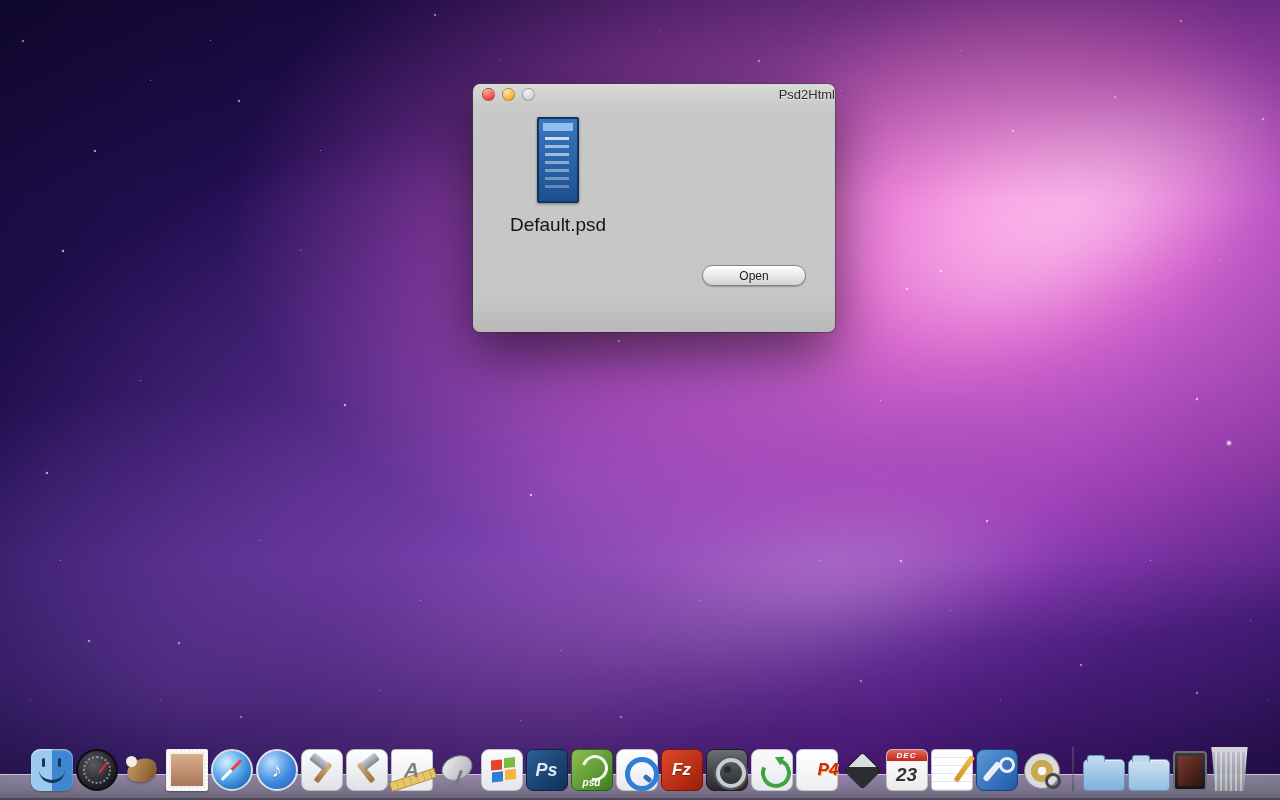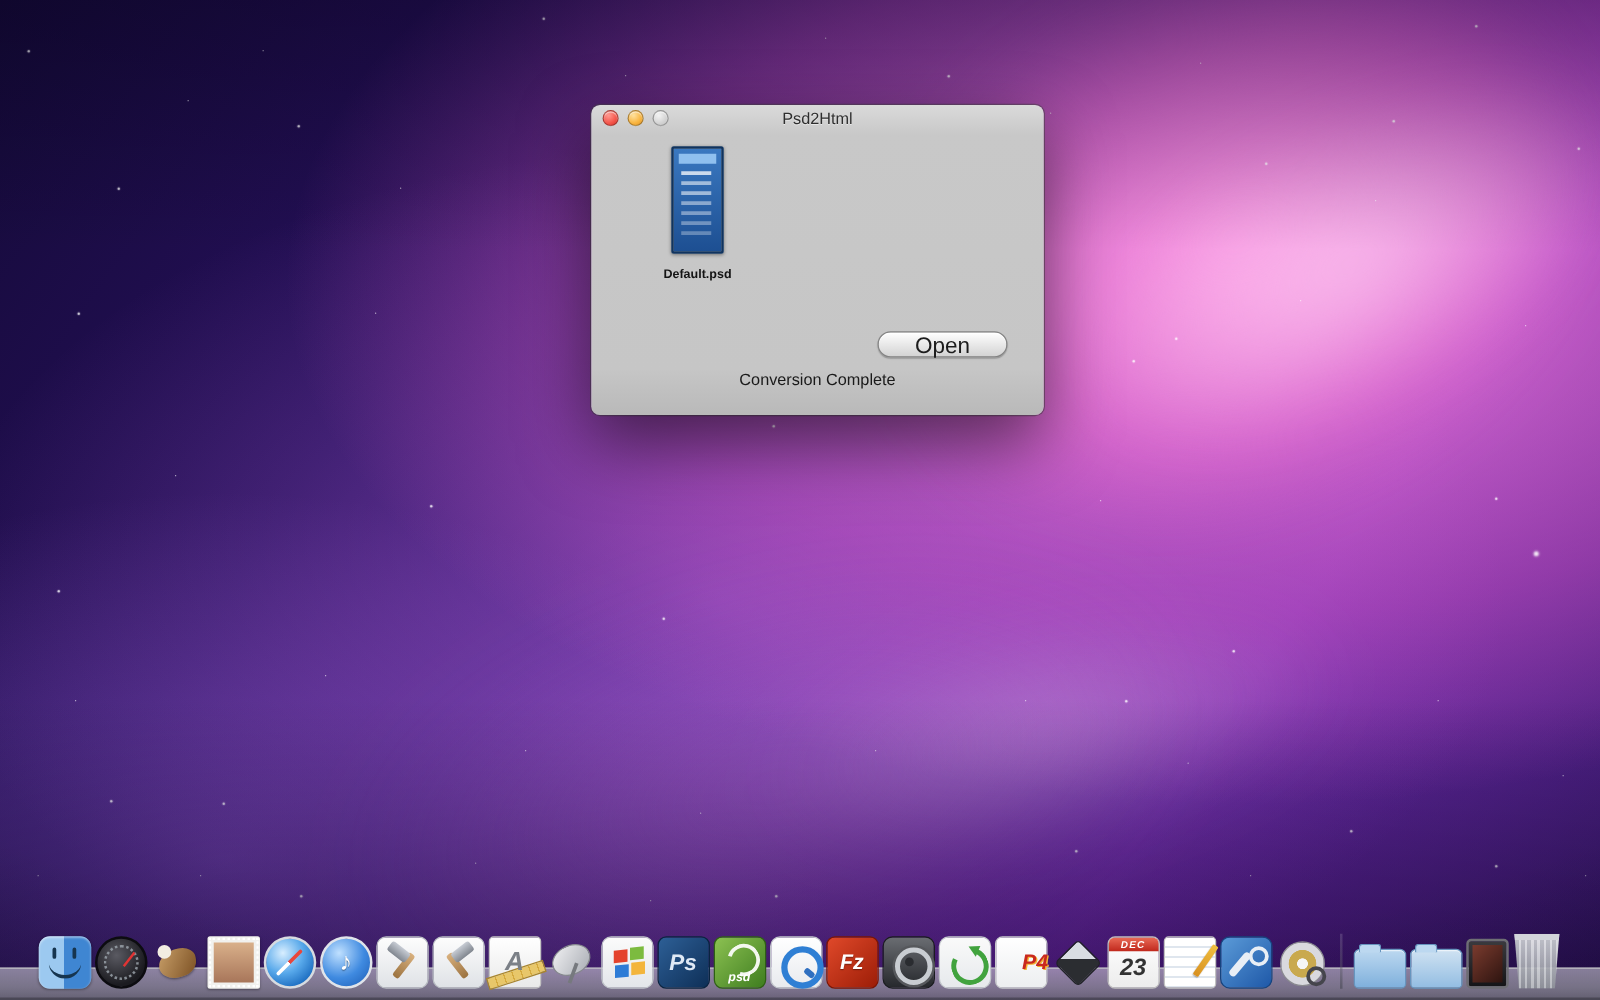--- a/index.html
+++ b/index.html
@@ -47,31 +47,31 @@
     1150px 560px 0 0 rgba(255,255,255,.7), 1250px 620px 0 0 rgba(255,255,255,.7), 380px 690px 0 0 rgba(255,255,255,.7),
     160px 700px 0 0 rgba(255,255,255,.7), 520px 720px 0 0 rgba(255,255,255,.7), 1000px 700px 0 0 rgba(255,255,255,.7),
     880px 400px 0 0 rgba(255,255,255,.7), 760px 250px 0 0 rgba(255,255,255,.7), 300px 250px 0 0 rgba(255,255,255,.7),
     30px 700px 0 0 rgba(255,255,255,.7), 1268px 700px 0 0 rgba(255,255,255,.7), 600px 180px 0 0 rgba(255,255,255,.7); }
 
   
   .win { position:absolute; left:473px; top:84px; width:362px; height:248px; border-radius:7px;
     background:linear-gradient(#dadada, #c8c8c8 24px, #c6c6c6 85%, #b9b9b9);
     box-shadow:0 22px 55px rgba(0,0,0,.55), 0 0 0 1px rgba(70,70,70,.5); }
   .titlebar { position:relative; height:22px; }
-  .title { font-size:13px; color:#2e2e2e; line-height:22px; text-align:center; text-shadow:0 1px 0 rgba(255,255,255,.5); }
+  .title { font-size:13px; color:#2e2e2e; line-height:22px; text-align:right; text-shadow:0 1px 0 rgba(255,255,255,.5); }
   .lights { position:absolute; left:9px; top:4px; display:flex; gap:7px; }
   .light { width:13px; height:13px; border-radius:50%; border:1px solid rgba(0,0,0,.28); box-shadow:inset 0 1px 1px rgba(255,255,255,.65); }
   .light.red    { background:radial-gradient(circle at 35% 30%, #ff9a92, #f4554a 60%, #d5342b); }
   .light.yellow { background:radial-gradient(circle at 35% 30%, #ffe2a0, #f8b43e 60%, #dd9327); }
   .light.gray   { background:radial-gradient(circle at 35% 30%, #f4f4f4, #cecece 70%); }
 
   .file { position:absolute; width:120px; text-align:center; top:30px; }
   .file.psd { left:25px; } .file.htm { left:210px; }
   .icon-area { height:92px; display:flex; align-items:center; justify-content:center; }
-  .file-label { margin-top:8px; font-size:10px; font-weight:bold; color:#141414; }
+  .file-label { margin-top:8px; font-size:19px; font-weight:normal; color:#141414; }
 
   .psd-thumb { position:relative; width:42px; height:86px; border-radius:2px;
     background:linear-gradient(#3a78c0,#1d4f92); border:2px solid #11345f; box-shadow:0 1px 3px rgba(0,0,0,.4); }
   .psd-thumb::before { content:""; position:absolute; left:4px; right:4px; top:4px; height:8px; background:#8fc0ef; }
   .psd-thumb::after { content:""; position:absolute; left:6px; top:18px; width:24px; height:3px; background:rgba(255,255,255,.75);
     box-shadow:0 8px 0 rgba(255,255,255,.55), 0 16px 0 rgba(255,255,255,.55), 0 24px 0 rgba(255,255,255,.45),
                0 32px 0 rgba(255,255,255,.4), 0 40px 0 rgba(255,255,255,.35), 0 48px 0 rgba(255,255,255,.3); }
 
   .page { position:relative; width:62px; height:80px; border-radius:2px;
     background:linear-gradient(160deg,#ffffff 70%, #ededed); border:1px solid #b3b3b3;
@@ -81,21 +81,21 @@
     background:linear-gradient(225deg, transparent 48%, #d6d6d6 50%, #efefef 100%); }
   .compass { position:absolute; left:50%; top:50%; width:46px; height:46px; margin:-23px 0 0 -23px; border-radius:50%;
     background:radial-gradient(circle at 35% 28%, #dff0ff, #5aa9e8 45%, #1f6fc0 78%, #12528f);
     border:3px solid #cfd6dd; box-shadow:0 1px 2px rgba(0,0,0,.4), inset 0 1px 2px rgba(255,255,255,.6); }
   .compass::after { content:""; position:absolute; left:50%; top:50%; width:4px; height:32px; margin:-16px 0 0 -2px;
     transform:rotate(45deg); border-radius:2px;
     background:linear-gradient(to bottom, #e8463c 0 50%, #f8f8f2 50%); box-shadow:0 0 1px rgba(0,0,0,.45); }
 
   .open-btn { position:absolute; left:229px; top:181px; width:104px; height:21px; border-radius:11px;
     border:1px solid #848484; background:linear-gradient(#ffffff, #ebebeb 45%, #d3d3d3);
-    font-family:"Liberation Sans", sans-serif; font-size:18px; color:#1c1c1c;
+    font-family:"Liberation Sans", sans-serif; font-size:12px; color:#1c1c1c;
     box-shadow:inset 0 1px 0 #fff, 0 1px 1px rgba(0,0,0,.25); cursor:default; }
   .status { position:absolute; left:0; right:0; top:212px; text-align:center; font-size:13px; color:#1a1a1a; }
 
   
   .dock { position:absolute; left:0; right:0; bottom:0; height:78px; }
   .shelf { position:absolute; left:0; right:0; bottom:0; height:26px;
     background:linear-gradient(to bottom, rgba(218,218,224,.55), rgba(152,152,160,.72) 60%, rgba(118,118,126,.78));
     border-top:1px solid rgba(255,255,255,.65); }
   .shelf::after { content:""; position:absolute; left:0; right:0; bottom:0; height:2px; background:rgba(40,40,48,.45); }
   .dock-row { position:absolute; left:0; right:0; bottom:9px; display:flex; justify-content:center; align-items:flex-end; gap:3px; }
@@ -237,21 +237,20 @@
 
   <div class="file psd">
     <div class="icon-area">
       <div class="psd-thumb"></div>
     </div>
     <div class="file-label">Default.psd</div>
   </div>
 
 
   <button class="open-btn">Open</button>
-  <div class="status">Conversion Complete</div>
 </div>
 
 <div class="dock">
   <div class="shelf"></div>
   <div class="dock-row">
     <div class="di i-finder"></div>
     <div class="di i-dash"></div>
     <div class="di i-eagle"></div>
     <div class="di i-stamp"></div>
     <div class="di i-safari"></div>

